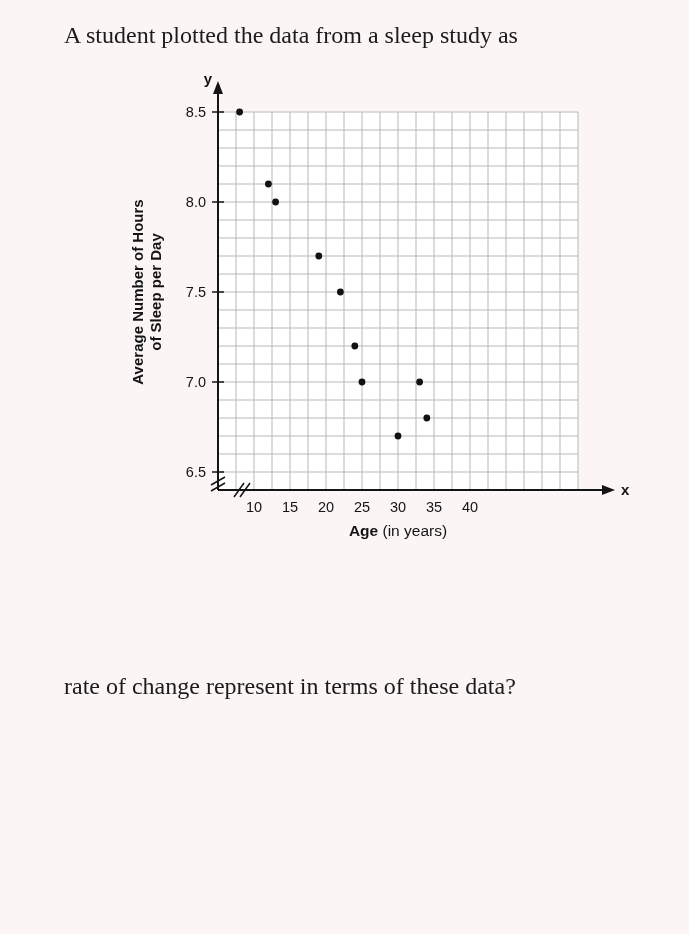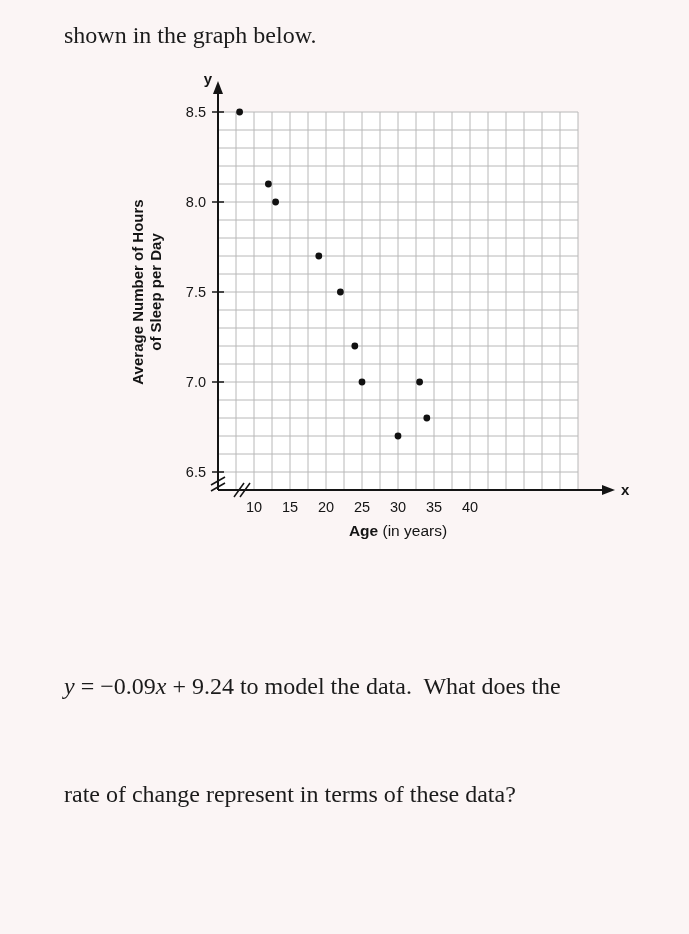--- a/index.html
+++ b/index.html
@@ -24,21 +24,21 @@
     font-size:24px;
     line-height:36px;
     white-space:pre-wrap;
   }
   .question i { font-style:italic; }
 </style>
 </head>
 <body>
 
 <div class="header">
-  <div>shown in the graph below.</div>
+  <div>A student plotted the data from a sleep study as</div>
 </div>
 
 <div class="chart-wrap">
   <svg id="chart-svg" width="689" height="500" viewBox="0 0 689 500">
       <rect x="218" y="44" width="360" height="378" fill="#ffffff"></rect>
       <g stroke="#b8b8b8" stroke-width="1">
         <line x1="218" y1="44" x2="218" y2="422"></line>
         <line x1="236" y1="44" x2="236" y2="422"></line>
         <line x1="254" y1="44" x2="254" y2="422"></line>
         <line x1="272" y1="44" x2="272" y2="422"></line>
@@ -133,15 +133,14 @@
         <circle cx="354.8" cy="278" r="3.4"></circle>
         <circle cx="362" cy="314" r="3.4"></circle>
         <circle cx="419.6" cy="314" r="3.4"></circle>
         <circle cx="398" cy="367.99999999999994" r="3.4"></circle>
         <circle cx="426.8" cy="350.00000000000006" r="3.4"></circle>
       </g>
     </svg>
 </div>
 
 <div class="question">
-  <div><i>y</i><span> = −0.09</span><i>x</i><span> + 9.24 to model the data.  What does the</span></div>
   <div><span>rate of change represent in terms of these data?</span></div>
 </div>
 
 </body></html>

